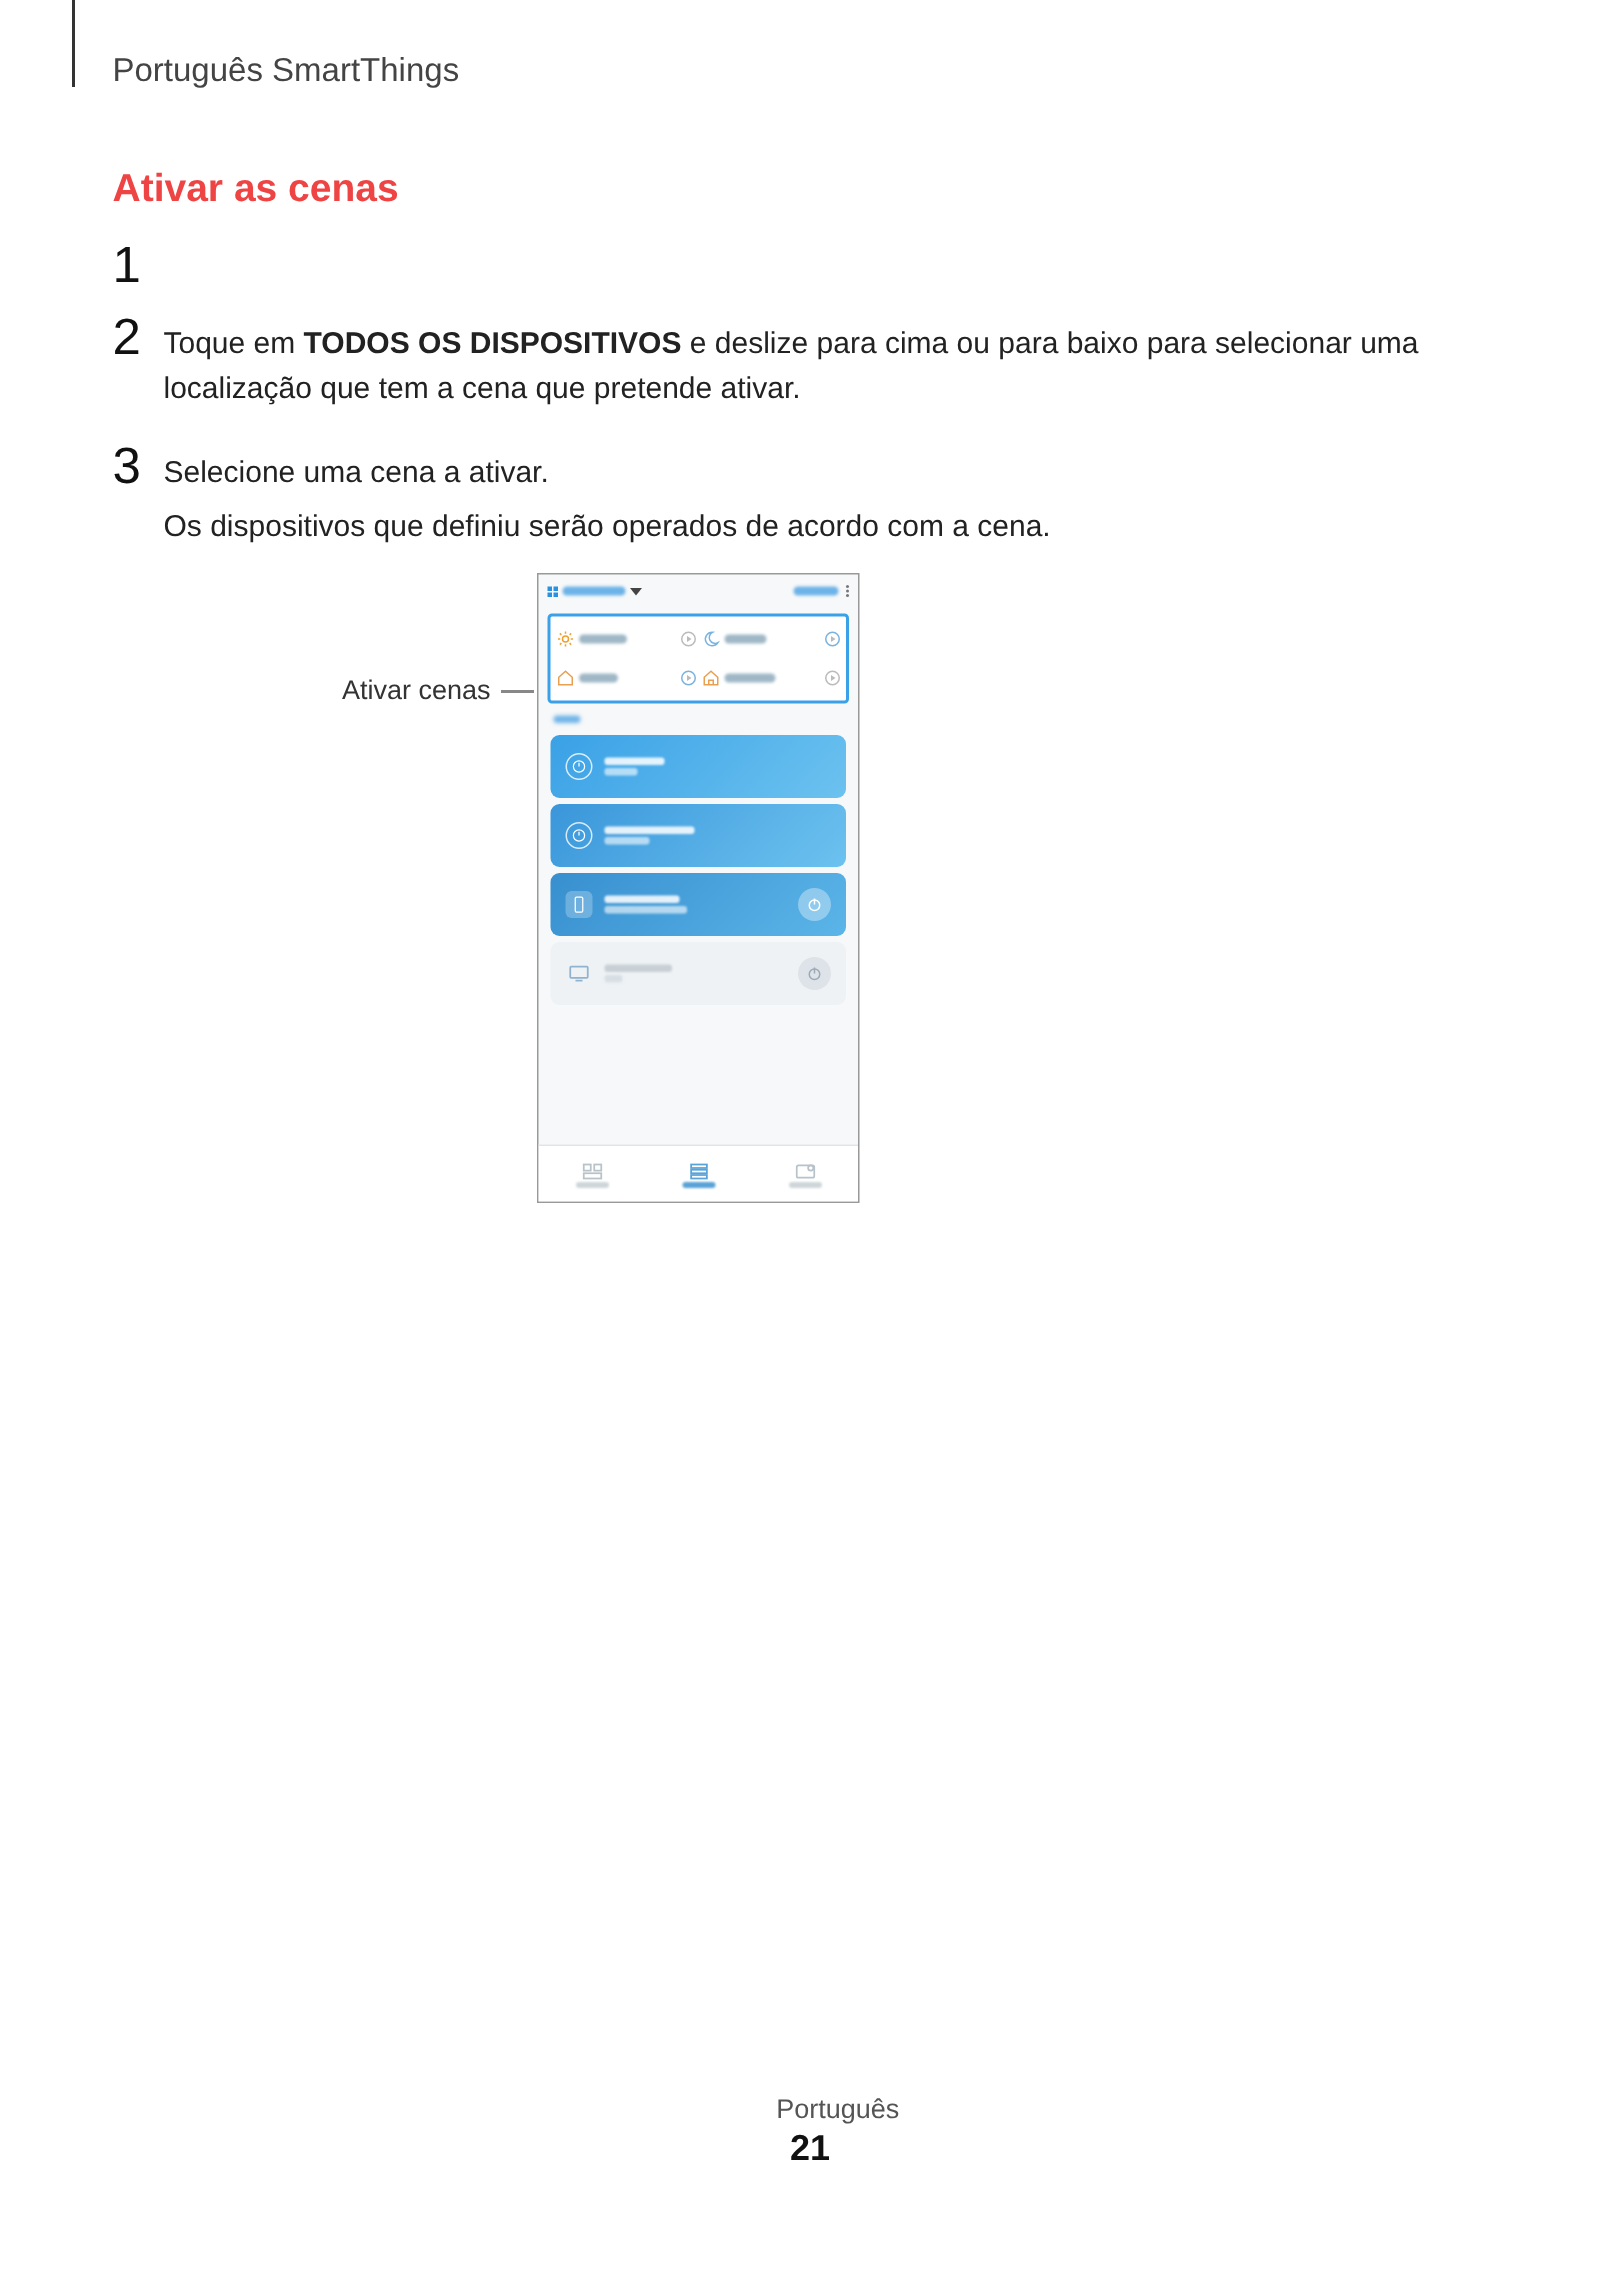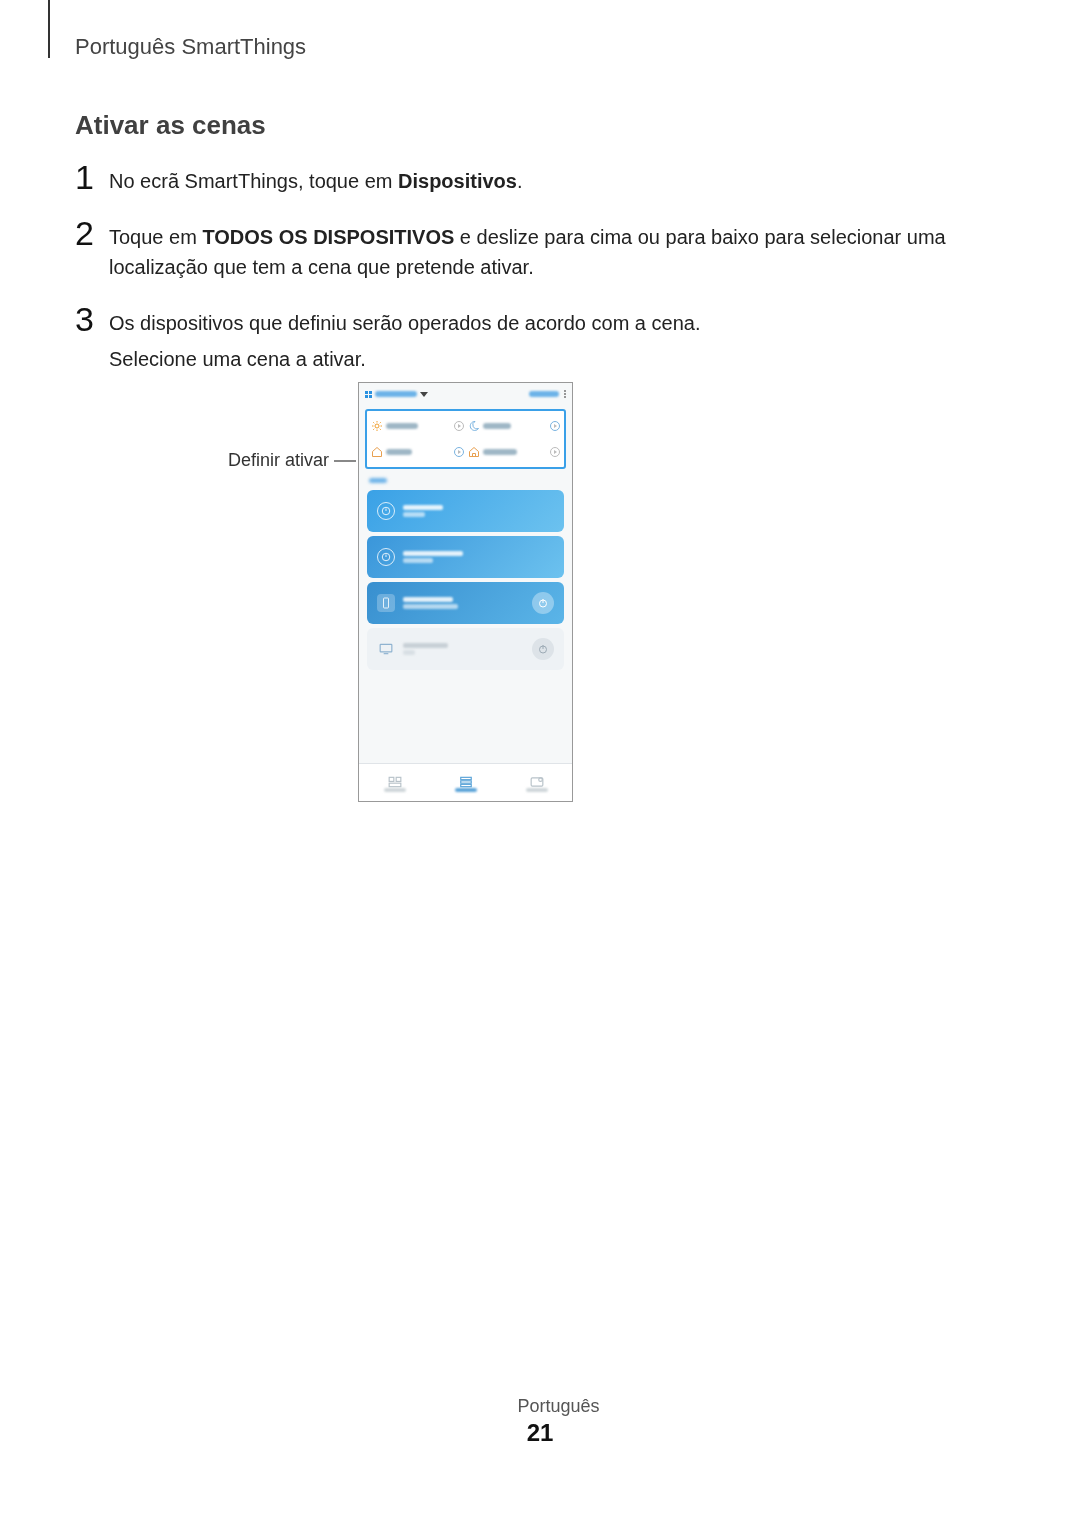--- a/index.html
+++ b/index.html
@@ -25,21 +25,21 @@
     top: 34px;
     font-size: 22px;
     color: #444;
   }
   .section-title {
     position: absolute;
     left: 75px;
     top: 110px;
     font-size: 26px;
     font-weight: bold;
-    color: #404040;
+    color: #ef4444;
   }
   .steps {
     position: absolute;
     left: 75px;
     top: 150px;
     width: 920px;
   }
   .step {
     display: flex;
     align-items: flex-start;
@@ -236,45 +236,40 @@
 </head>
 <body>
 
 <div class="vline"></div>
 <div class="header-app-name">Português SmartThings</div>
 <div class="section-title">Ativar as cenas</div>
 
 <div class="steps">
   <div class="step">
     <div class="step-num">1</div>
-    <div class="step-body">
-      <p>
-        <span>No ecrã SmartThings, toque em </span><span class="bold">Dispositivos</span><span>.</span>
-      </p>
-    </div>
   </div>
   <div class="step">
     <div class="step-num">2</div>
     <div class="step-body">
       <p>
         <span>Toque em </span><span class="bold">TODOS OS DISPOSITIVOS</span><span> e deslize para cima ou para baixo para selecionar uma localização que tem a cena que pretende ativar.</span>
       </p>
     </div>
   </div>
   <div class="step">
     <div class="step-num">3</div>
     <div class="step-body">
+      <p>Selecione uma cena a ativar.</p>
       <p>Os dispositivos que definiu serão operados de acordo com a cena.</p>
-      <p>Selecione uma cena a ativar.</p>
     </div>
   </div>
 </div>
 
 <div class="figure-area">
-  <div class="callout-label">Definir ativar</div>
+  <div class="callout-label">Ativar cenas</div>
   <div class="callout-line"></div>
 
   <div class="phone">
     <div class="phone-top">
       <div class="top-left">
         <span class="grid-icon">
             <span></span>
             <span></span>
             <span></span>
             <span></span>

